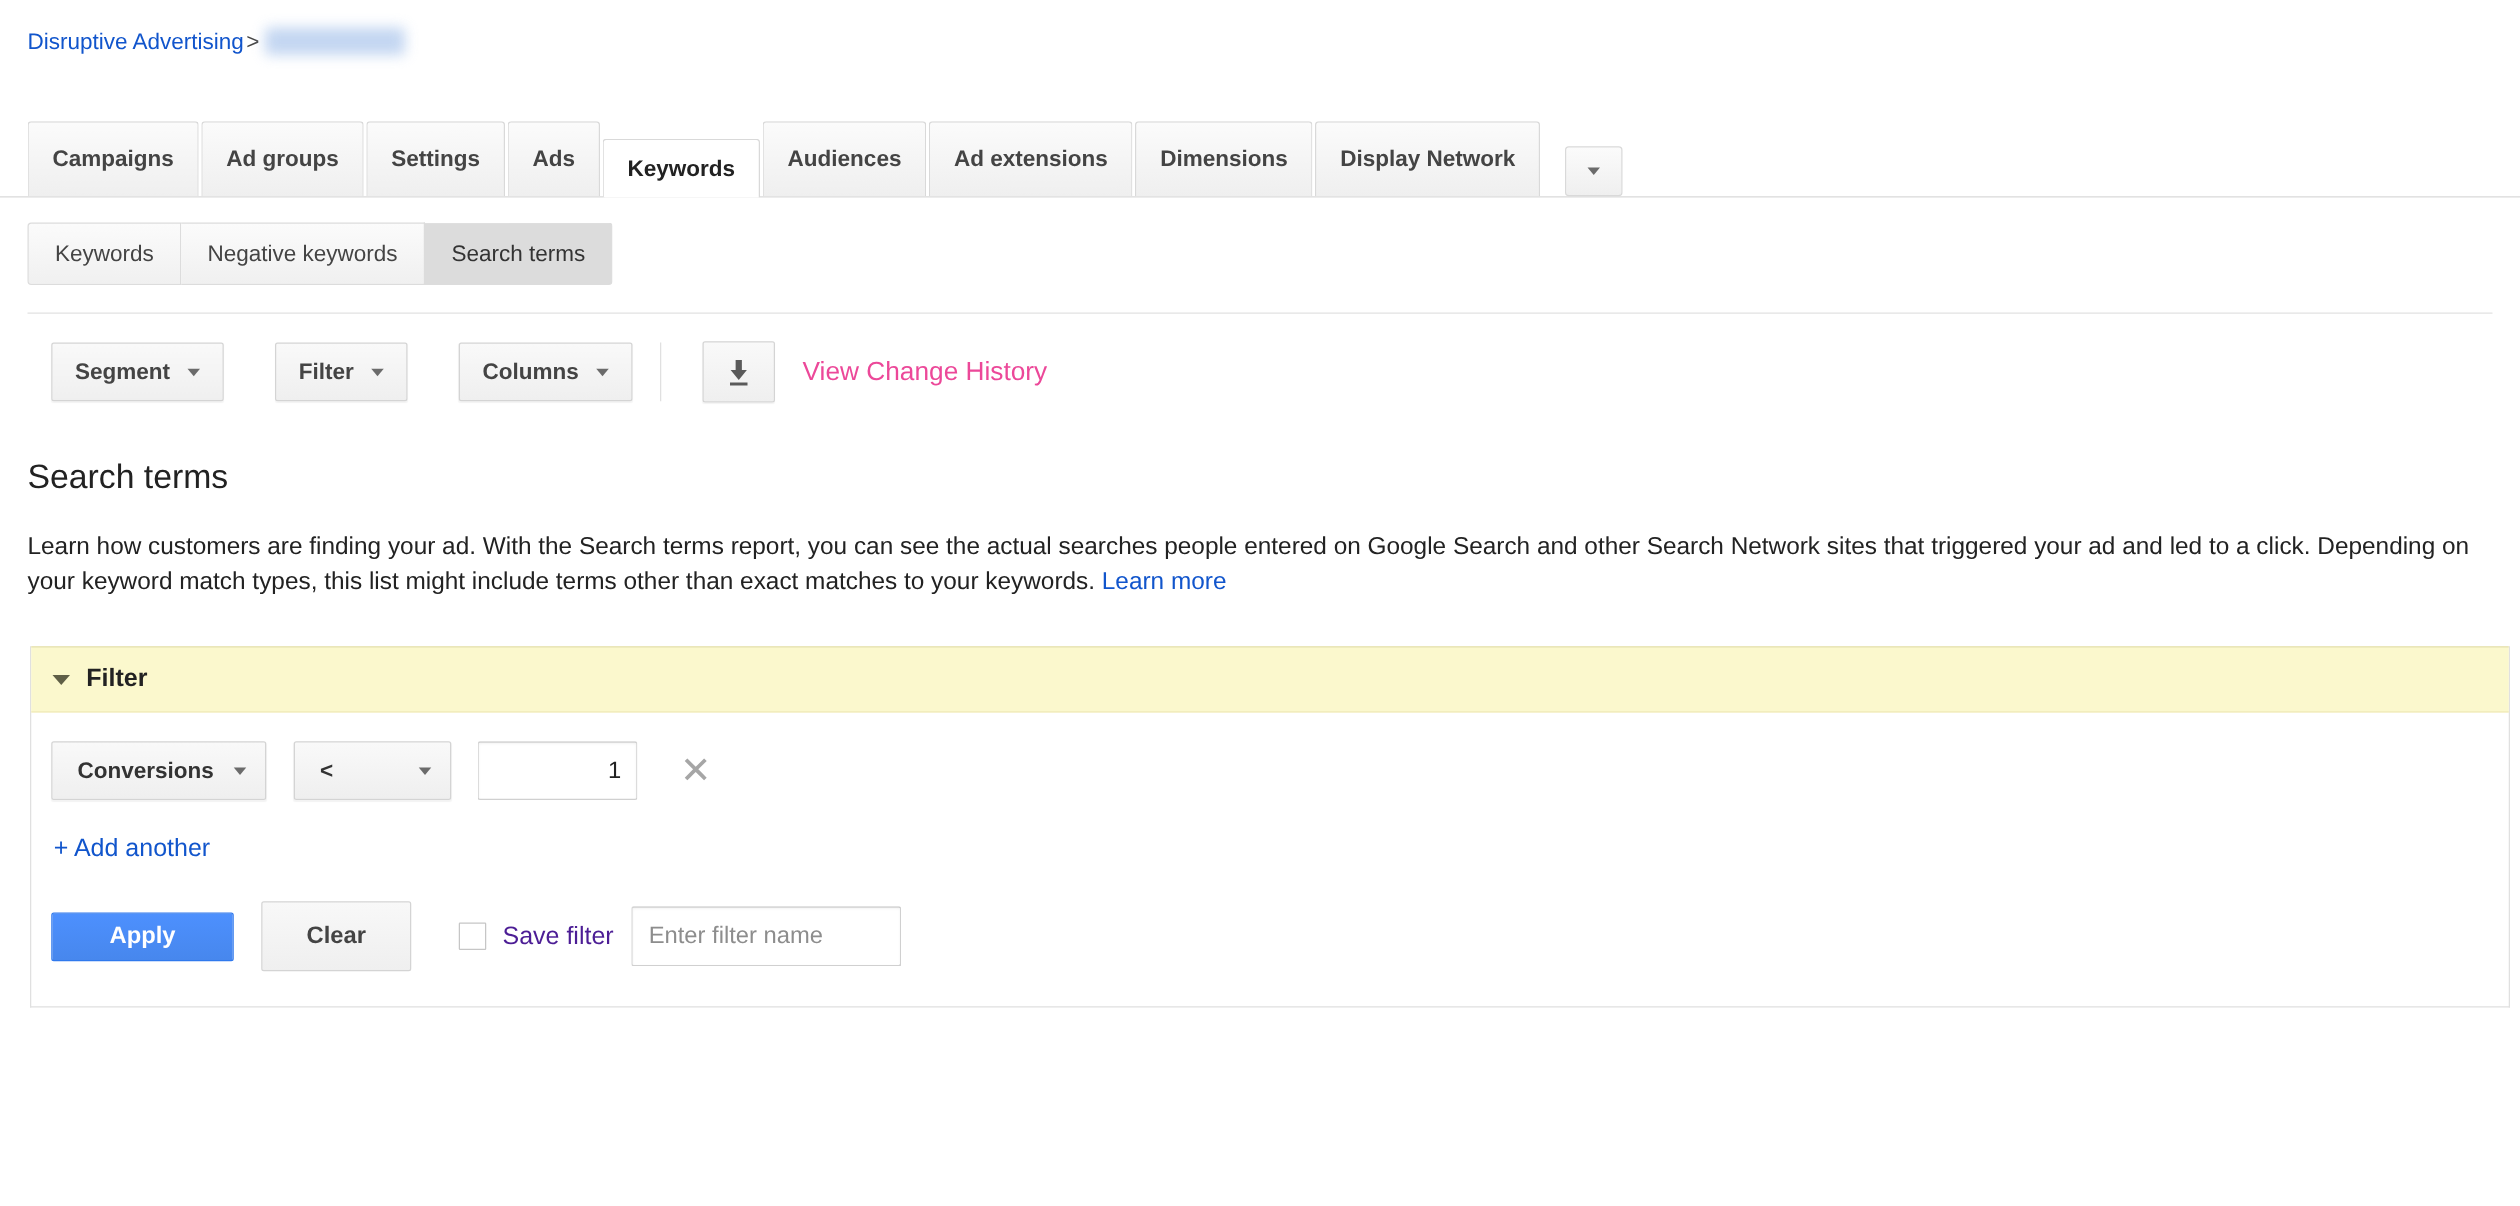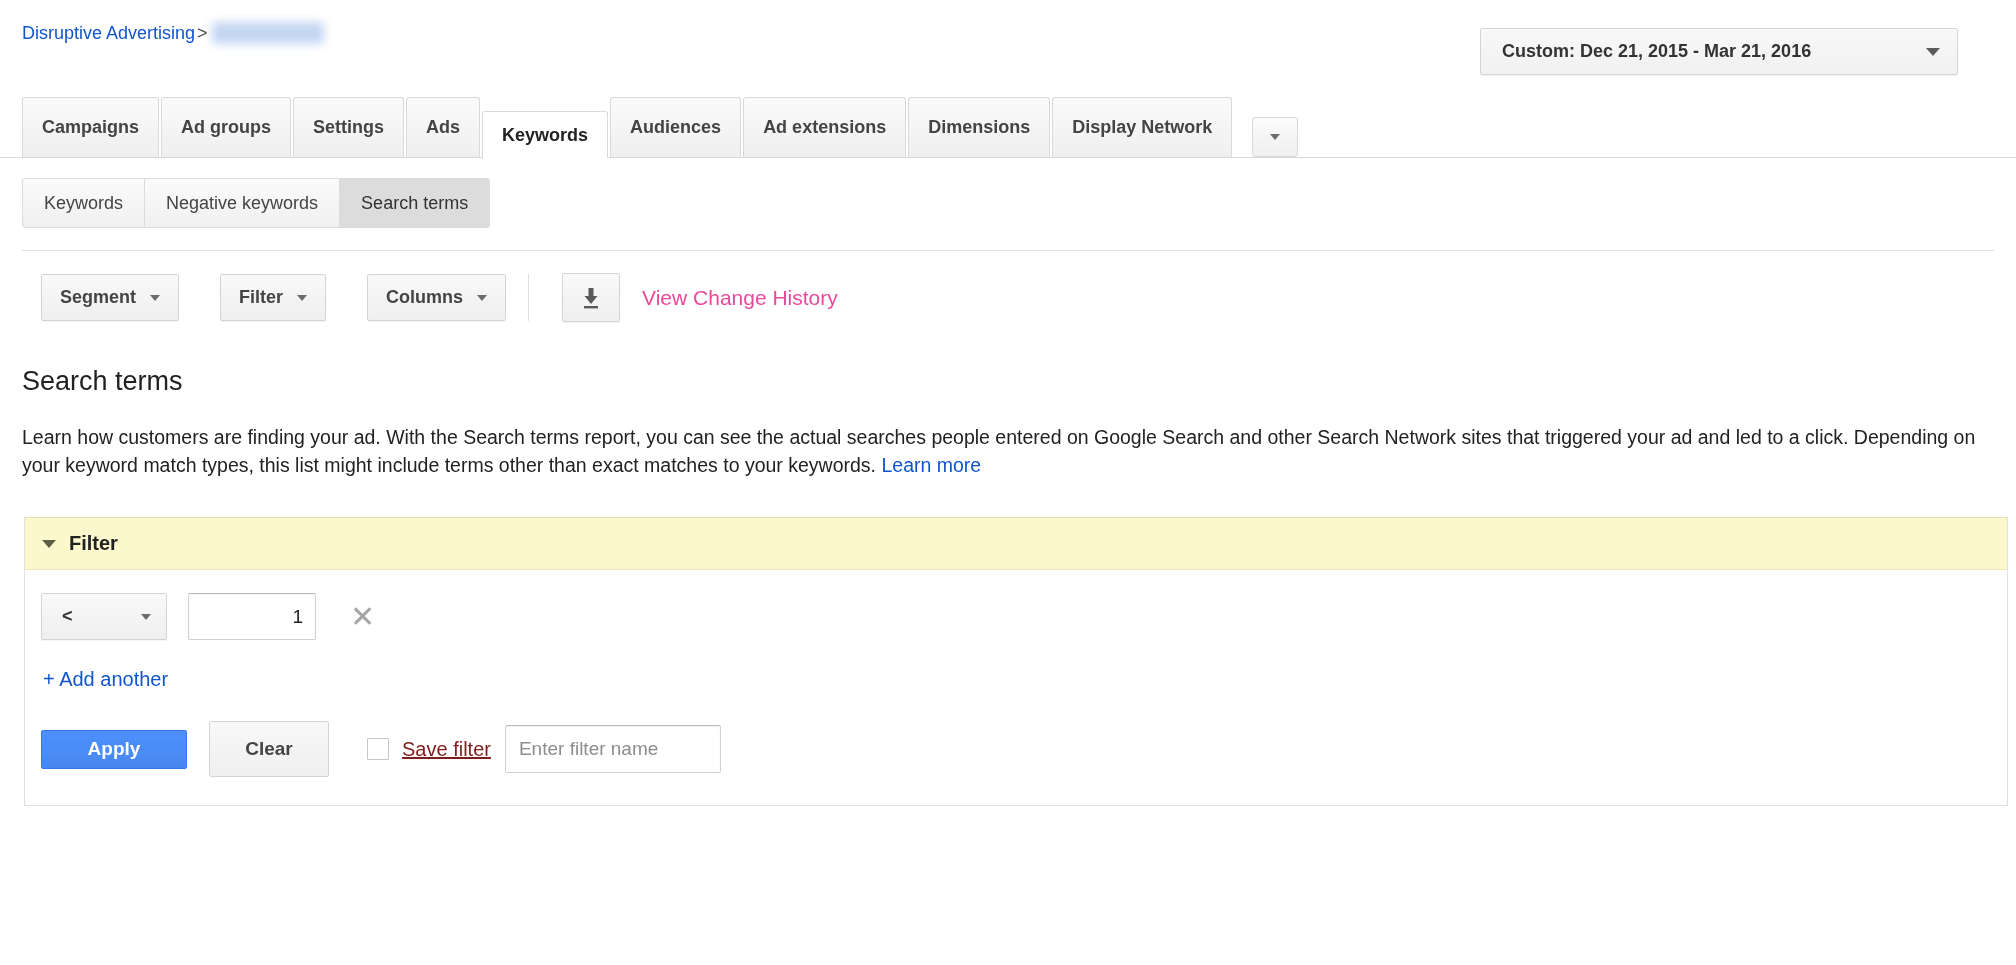--- a/index.html
+++ b/index.html
@@ -377,25 +377,24 @@
     height: 22px;
     margin-left: 38px;
     border: 1px solid #c6c6c6;
     border-radius: 1px;
     background: #fff;
     cursor: pointer;
     flex: none;
   }
   .checkbox-label {
     font-size: 20px;
-    color: #7f1d1d;
+    color: #4c1d95;
     margin-left: 13px;
     margin-right: 14px;
     white-space: nowrap;
-    text-decoration: underline;
   }
   .name-input {
     width: 216px;
     height: 48px;
     border: 1px solid #d0d0d0;
     border-top-color: #b9b9b9;
     border-radius: 2px;
     background: #fff;
     font-family: "Liberation Sans", sans-serif;
     font-size: 19px;
@@ -409,24 +408,20 @@
 </head>
 <body>
 
 <div class="header">
 
   <div class="breadcrumb">
     <a href="#">Disruptive Advertising</a><span class="sep">&gt;</span><span class="redacted-blue"></span>
   </div>
 
 
-  <div class="daterange">
-    <span>Custom: Dec 21, 2015 - Mar 21, 2016</span>
-    <span class="caret"></span>
-  </div>
 </div>
 
 <div class="tabbar">
   <div class="tab">
       <span>Campaigns</span>
     </div>
   <div class="tab">
       <span>Ad groups</span>
     </div>
   <div class="tab">
@@ -504,20 +499,24 @@
 <div class="filter-panel">
 
   <div class="filter-head">
     <span class="tri-down"></span>
     <span class="filter-head-label">Filter</span>
   </div>
 
   <div class="filter-body">
 
     <div class="filter-row">
+      <div class="select select-field">
+        <span>Conversions</span>
+        <span class="caret-sm"></span>
+      </div>
       <div class="select select-op">
         <span>&lt;</span>
         <span class="caret-sm"></span>
       </div>
       <input class="value-input" type="text" value="1" style="">
       <span class="remove-x">✕</span>
     </div>
 
     <a class="add-another" href="#">+ Add another</a>
 

